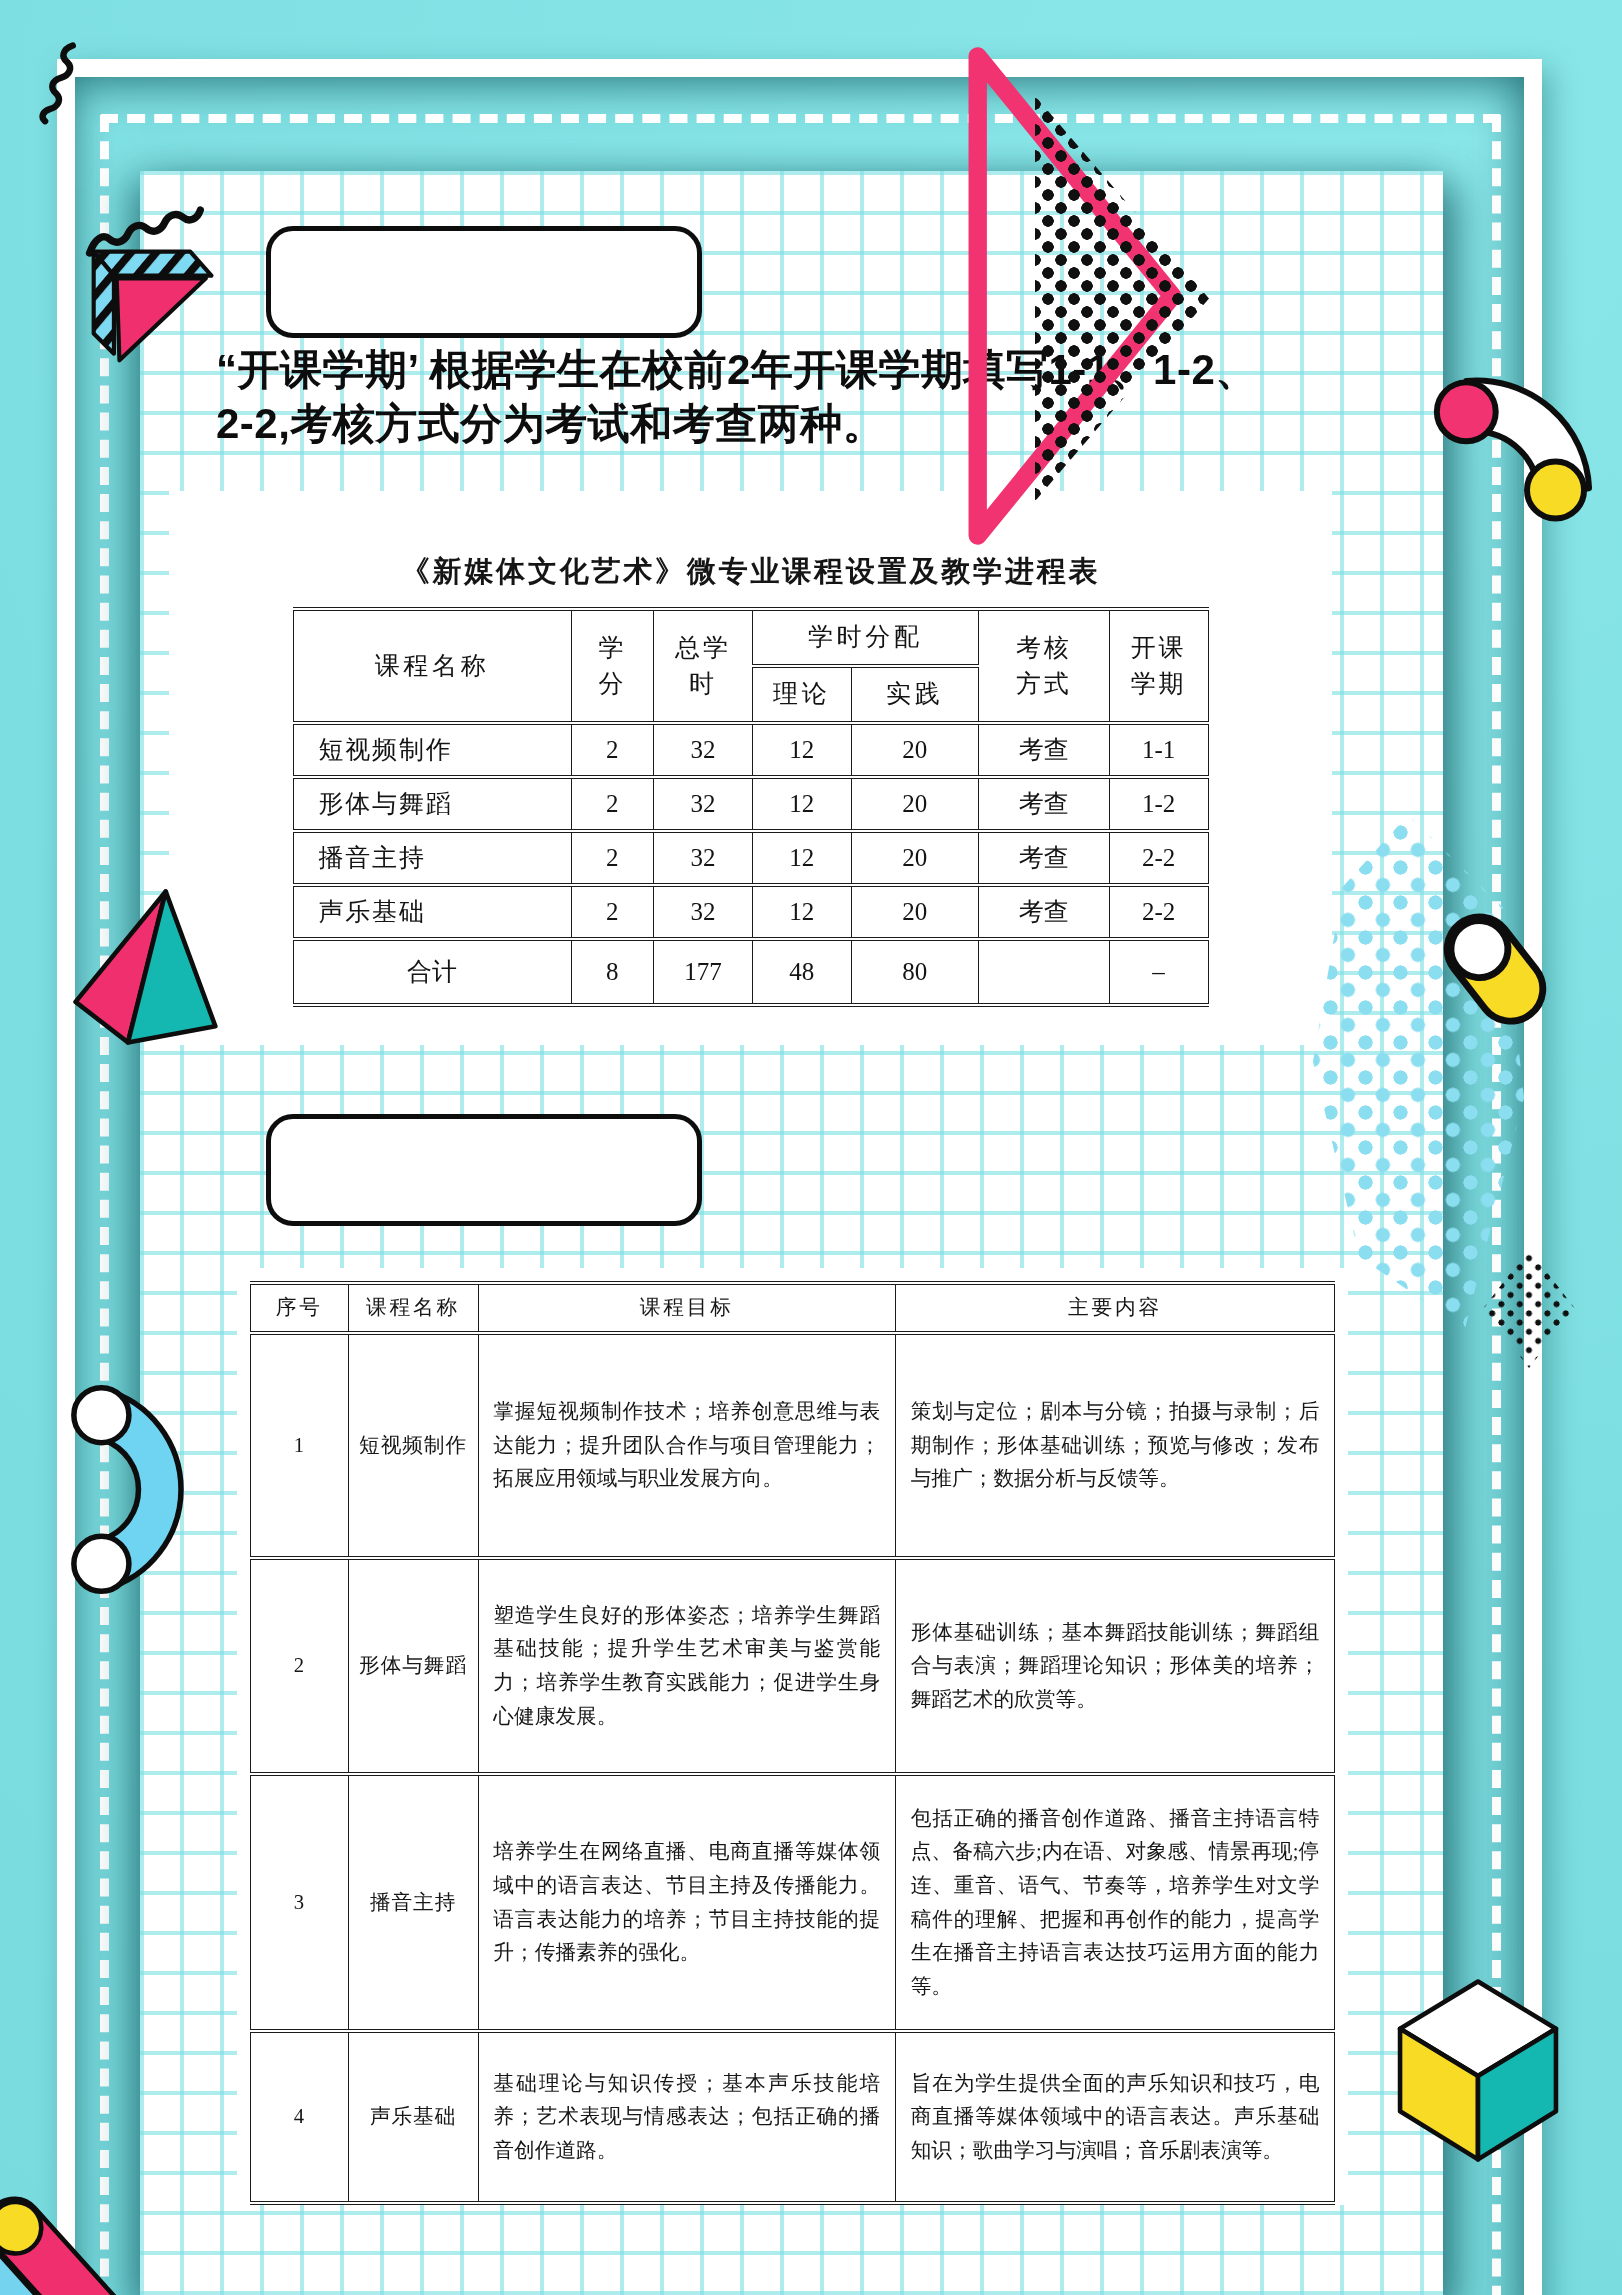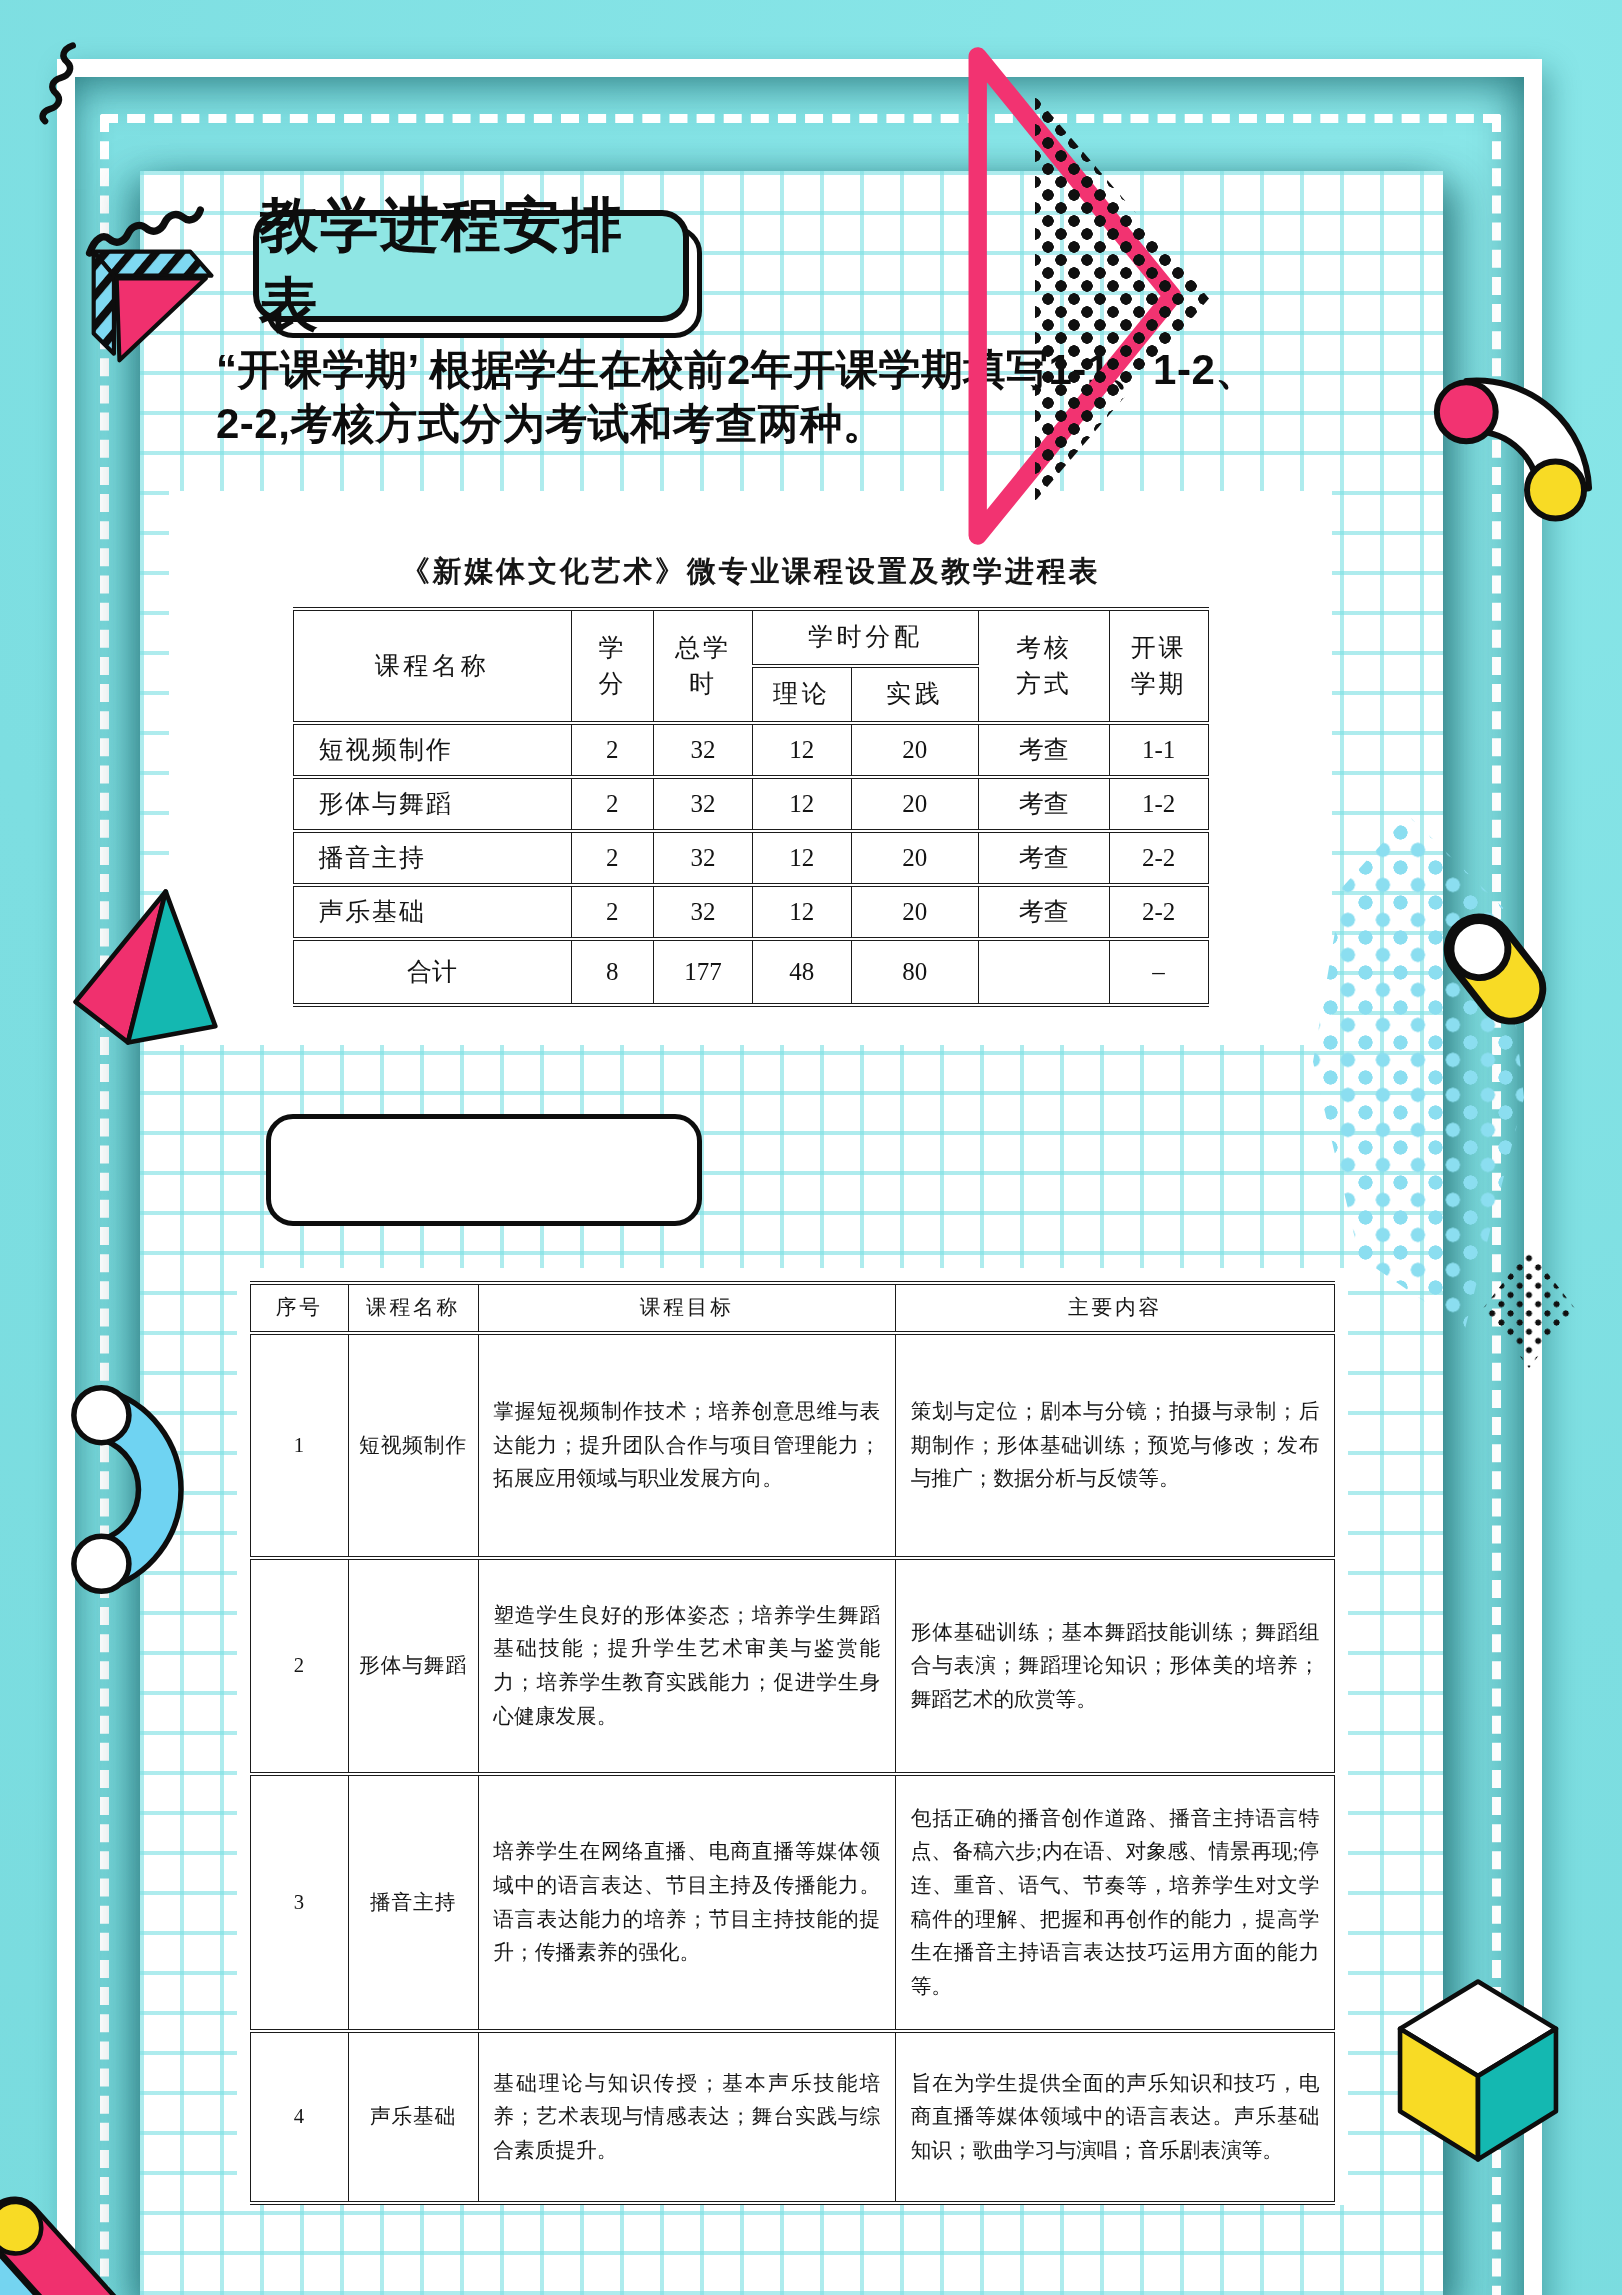--- a/index.html
+++ b/index.html
@@ -84,23 +84,20 @@
 <body>
 
 <div class="canvas">
 
   <div class="frame"></div>
   <div class="frame-shadow"></div>
   <div class="dashed"></div>
   <div class="paper"></div>
 
   <div class="badge-shadow b1s"></div>
-  <div class="badge b1">
-    <span>教学进程安排表</span>
-  </div>
 
   <div class="intro">“开课学期’ 根据学生在校前2年开课学期填写1-1、1-2、
 2-2,考核方式分为考试和考查两种。</div>
 
   <div class="panel panel1">
     <div class="t1-title">《新媒体文化艺术》微专业课程设置及教学进程表</div>
     <table class="t1">
       <colgroup>
         <col style="width:30.4%">
           <col style="width:9%">
@@ -207,21 +204,21 @@
         </tr>
         <tr style="height:257px">
           <td class="num">3</td>
           <td class="cname">播音主持</td>
           <td class="body">培养学生在网络直播、电商直播等媒体领域中的语言表达、节目主持及传播能力。语言表达能力的培养；节目主持技能的提升；传播素养的强化。</td>
           <td class="body">包括正确的播音创作道路、播音主持语言特点、备稿六步;内在语、对象感、情景再现;停连、重音、语气、节奏等，培养学生对文学稿件的理解、把握和再创作的能力，提高学生在播音主持语言表达技巧运用方面的能力等。</td>
         </tr>
         <tr style="height:172px">
           <td class="num">4</td>
           <td class="cname">声乐基础</td>
-          <td class="body">基础理论与知识传授；基本声乐技能培养；艺术表现与情感表达；舞台实践与综合素质提升。</td>
+          <td class="body">基础理论与知识传授；基本声乐技能培养；艺术表现与情感表达；包括正确的播音创作道路。</td>
           <td class="body">旨在为学生提供全面的声乐知识和技巧，电商直播等媒体领域中的语言表达。声乐基础知识；歌曲学习与演唱；音乐剧表演等。</td>
         </tr>
       </tbody>
     </table>
   </div>
 
   <div class="dec" style="left:22px; top:40px;">
     <svg width="60" height="83" viewBox="0 0 130 180">
       <path d="M110 12 C 88 20 84 36 98 48 C 110 60 104 76 84 82 C 64 88 60 104 74 116 C 86 128 80 144 60 150 C 44 155 40 168 50 176" fill="none" stroke="#0d0d0d" stroke-width="14" stroke-linecap="round"></path>
     </svg>

